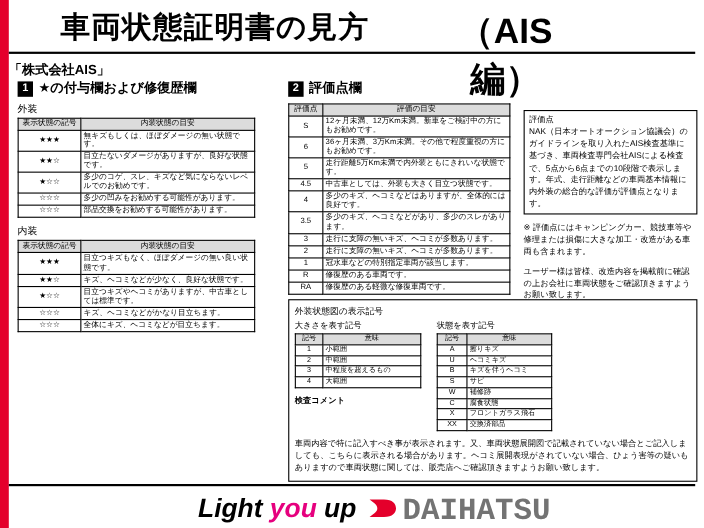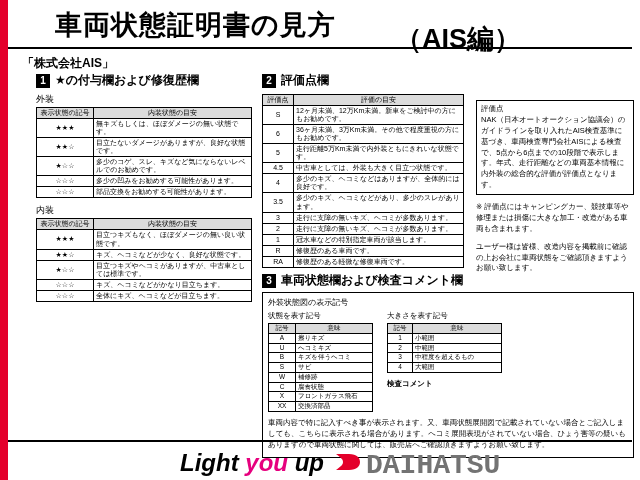--- a/index.html
+++ b/index.html
@@ -12,44 +12,44 @@
 
   
   .header{
     position:absolute;left:0;top:0;width:524px;height:50px;
   }
   .hdr-title{
     position:absolute;left:55px;top:7px;
     font-size:27px;font-weight:bold;letter-spacing:1px;
   }
   .hdr-sub{
-    position:absolute;left:395px;top:21px;
-    font-size:27px;font-weight:bold;text-align:center;
+    position:absolute;left:395px;top:7px;
+    font-size:32px;font-weight:bold;text-align:center;
   }
   .hdr-rule{
     position:absolute;left:8px;top:47px;width:624px;height:2px;background:#000;
   }
 
   
   .company{
-    position:absolute;left:22px;top:55px;font-size:12px;font-weight:bold;
+    position:absolute;left:8px;top:55px;font-size:12px;font-weight:bold;
   }
 
   
   .num{
     display:inline-block;width:14px;height:14px;line-height:14px;
     background:#000;color:#fff;text-align:center;font-size:10px;font-weight:bold;
     vertical-align:middle;margin-right:5px;
   }
   .sec-title{
     font-size:12px;font-weight:bold;white-space:nowrap;
   }
 
   
-  .col-left{position:absolute;left:36px;top:72px;width:251px;}
+  .col-left{position:absolute;left:16px;top:72px;width:251px;}
   .box-1-title{margin-bottom:4px;}
   .sub-label{font-size:9px;margin:2px 0 1px 0;}
 
   table.tbl{border-collapse:collapse;width:216px;table-layout:fixed;}
   table.tbl th,table.tbl td{
     border:1px solid #000;font-size:7px;padding:1px 2px;
     line-height:1.15;vertical-align:middle;
   }
   table.tbl th{background:#dcdcdc;font-weight:normal;text-align:center;font-size:7px;}
   .c-star{width:52px;text-align:center;letter-spacing:0px;font-size:8px;}
@@ -246,26 +246,52 @@
   </div>
 
   <div class="col-right">
     <div class="note-box" style="white-space:pre-line;">評価点
 NAK（日本オートオークション協議会）のガイドラインを取り入れたAIS検査基準に基づき、車両検査専門会社AISによる検査で、5点から6点までの10段階で表示します。年式、走行距離などの車両基本情報に内外装の総合的な評価が評価点となります。</div>
     <div class="note-free">※ 評価点にはキャンピングカー、競技車等や修理または損傷に大きな加工・改造がある車両も含まれます。</div>
     <div class="note-free">ユーザー様は皆様、改造内容を掲載前に確認の上お会社に車両状態をご確認頂きますようお願い致します。</div>
   </div>
 
   <div class="sec3">
-    <div class="sec-title sec3-head">
-      <span class="num">3</span><span>車両状態欄および検査コメント欄</span>
-    </div>
     <div class="sec3-box">
       <div class="sec3-label">外装状態図の表示記号</div>
       <div class="sec3-flex">
+        <div>
+          <div class="mini-title">大きさを表す記号</div>
+          <table class="mini">
+            <tbody>
+                <tr>
+              <th class="m-sym2">記号</th>
+              <th class="m-desc2">意味</th>
+            </tr>
+            <tr>
+              <td class="m-sym2">1</td>
+              <td class="m-desc2">小範囲</td>
+            </tr>
+            <tr>
+              <td class="m-sym2">2</td>
+              <td class="m-desc2">中範囲</td>
+            </tr>
+            <tr>
+              <td class="m-sym2">3</td>
+              <td class="m-desc2">中程度を超えるもの</td>
+            </tr>
+            <tr>
+              <td class="m-sym2">4</td>
+              <td class="m-desc2">大範囲</td>
+            </tr>
+          </tbody>
+            </table>
+          <div class="sec3-note" style="font-weight:bold;">検査コメント</div>
+        </div>
+
         <div>
           <div class="mini-title">状態を表す記号</div>
           <table class="mini">
             <tbody>
                 <tr>
               <th class="m-sym">記号</th>
               <th class="m-desc">意味</th>
             </tr>
             <tr>
               <td class="m-sym">A</td>
@@ -295,49 +321,20 @@
               <td class="m-sym">X</td>
               <td class="m-desc">フロントガラス飛石</td>
             </tr>
             <tr>
               <td class="m-sym">XX</td>
               <td class="m-desc">交換済部品</td>
             </tr>
           </tbody>
             </table>
         </div>
-
-        <div>
-          <div class="mini-title">大きさを表す記号</div>
-          <table class="mini">
-            <tbody>
-                <tr>
-              <th class="m-sym2">記号</th>
-              <th class="m-desc2">意味</th>
-            </tr>
-            <tr>
-              <td class="m-sym2">1</td>
-              <td class="m-desc2">小範囲</td>
-            </tr>
-            <tr>
-              <td class="m-sym2">2</td>
-              <td class="m-desc2">中範囲</td>
-            </tr>
-            <tr>
-              <td class="m-sym2">3</td>
-              <td class="m-desc2">中程度を超えるもの</td>
-            </tr>
-            <tr>
-              <td class="m-sym2">4</td>
-              <td class="m-desc2">大範囲</td>
-            </tr>
-          </tbody>
-            </table>
-          <div class="sec3-note" style="font-weight:bold;">検査コメント</div>
-        </div>
       </div>
       <div class="sec3-note">車両内容で特に記入すべき事が表示されます。又、車両状態展開図で記載されていない場合とご記入しましても、こちらに表示される場合があります。ヘコミ展開表現がされていない場合、ひょう害等の疑いもありますので車両状態に関しては、販売店へご確認頂きますようお願い致します。</div>
     </div>
   </div>
 
   <div class="footer">
     <div class="foot-rule"></div>
     <div class="logo-light"><span>Light </span><span class="logo-you">you</span><span> up</span></div>
     <svg class="d-mark" viewBox="0 0 26 20">
       <path d="M1 2 L14 2 C22 2 25 6 25 10 C25 14 22 18 14 18 L1 18 C6 14 8 13 8 10 C8 7 6 6 1 2 Z" fill="#e4002b"></path>

